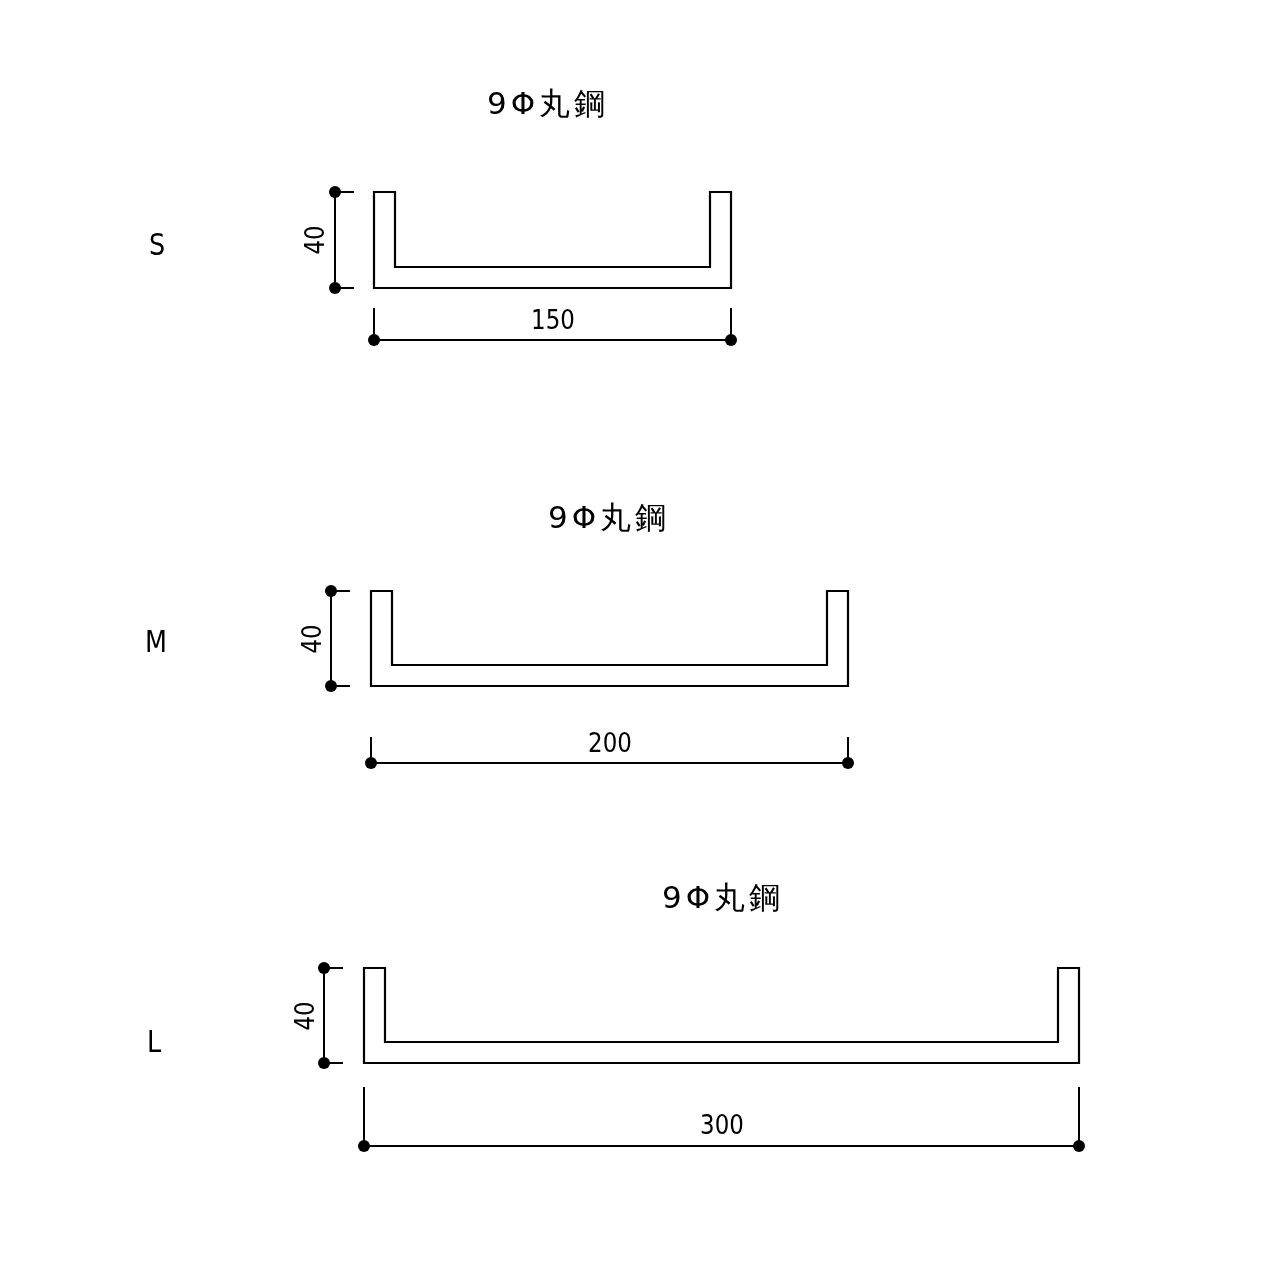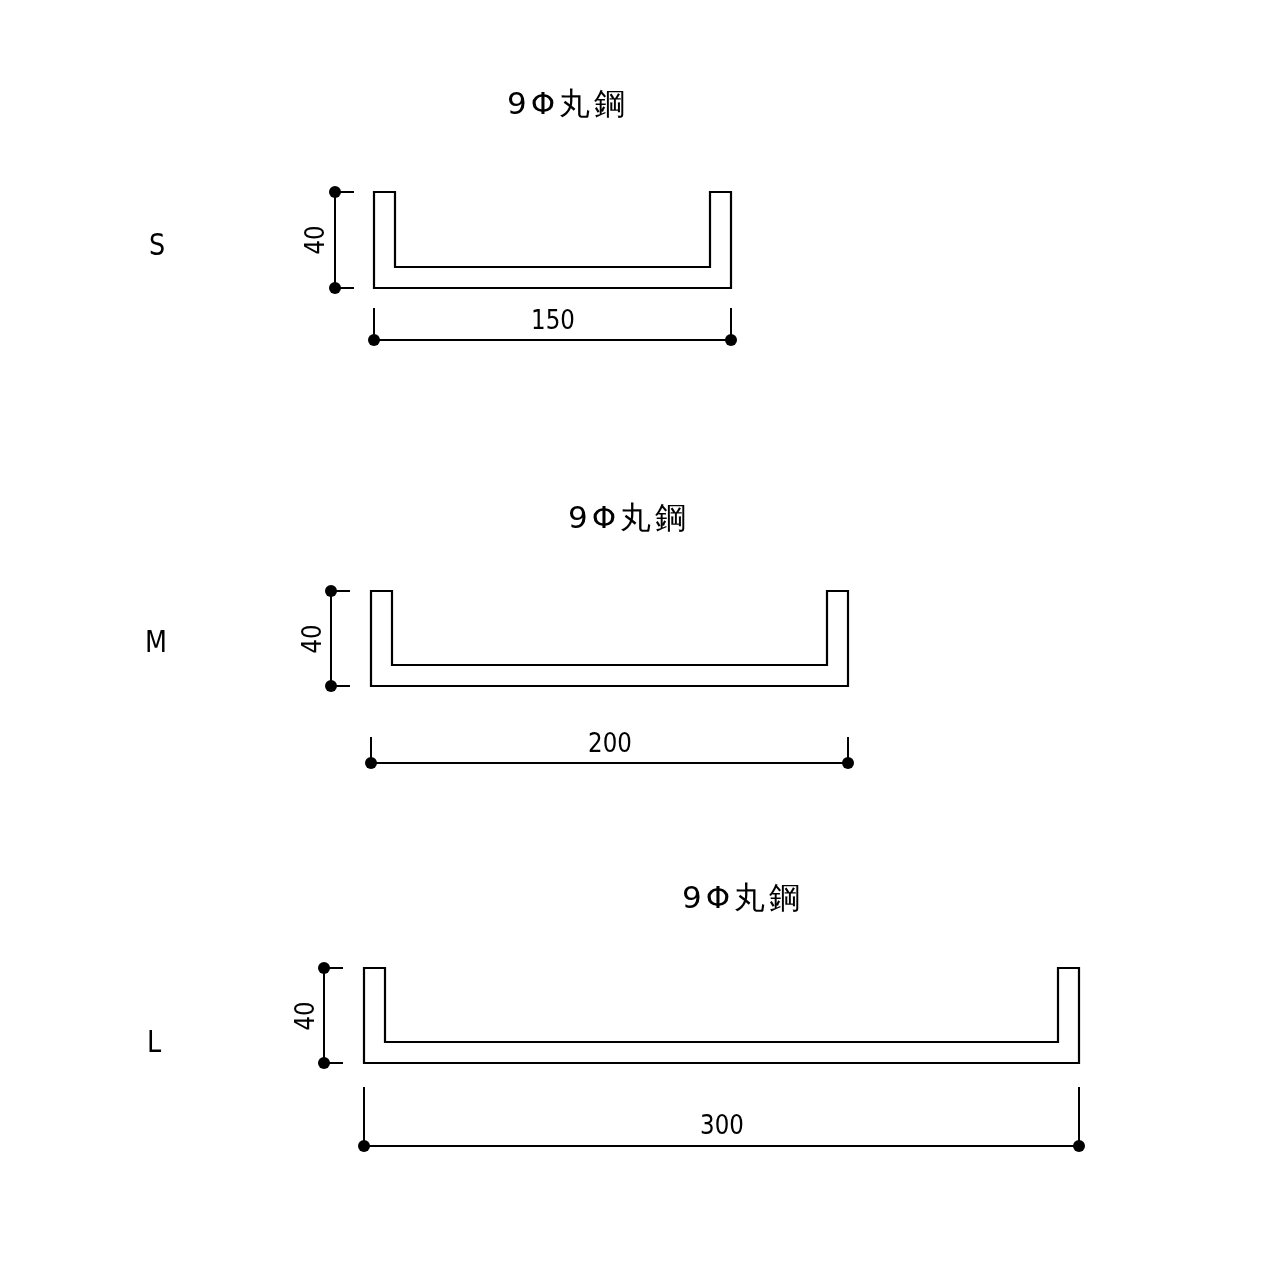--- a/index.html
+++ b/index.html
@@ -1,20 +1,20 @@
 <!DOCTYPE html>
 <html><head>
 <meta charset="utf-8">
 <style>
   html, body { margin: 0; padding: 0; background: #ffffff; }
   body { width: 1280px; height: 1280px; position: relative; overflow: hidden;
          font-family: "DejaVu Sans", "Liberation Sans", sans-serif; }
   #canvas { position: absolute; left: 0; top: 0; width: 1280px; height: 1280px; }
   .txt { position: absolute; color: #000; white-space: nowrap; line-height: 1; }
-  .title { font-size: 31px; letter-spacing: 4px; transform: translateX(-50%); margin-left: 20px; }
+  .title { font-size: 31px; letter-spacing: 4px; transform: translateX(-50%); }
   .size-label { font-size: 30px; transform: translate(-50%, -50%) scaleX(0.85); }
   .dim-label { font-size: 27px; transform: translateX(-50%) scaleX(0.85); }
   .dim-label-v { font-size: 27px; transform: translate(-50%, -50%) rotate(-90deg) scaleX(0.85); }
 </style>
 </head>
 <body>
 
 <svg id="canvas" xmlns="http://www.w3.org/2000/svg" width="1280" height="1280" viewBox="0 0 1280 1280">
   <g id="shapes">
       <path d="M374,192 L374,288 L731,288 L731,192 L710,192 L710,267 L395,267 L395,192 Z" fill="none" stroke="#000000" stroke-width="2.2"></path>

